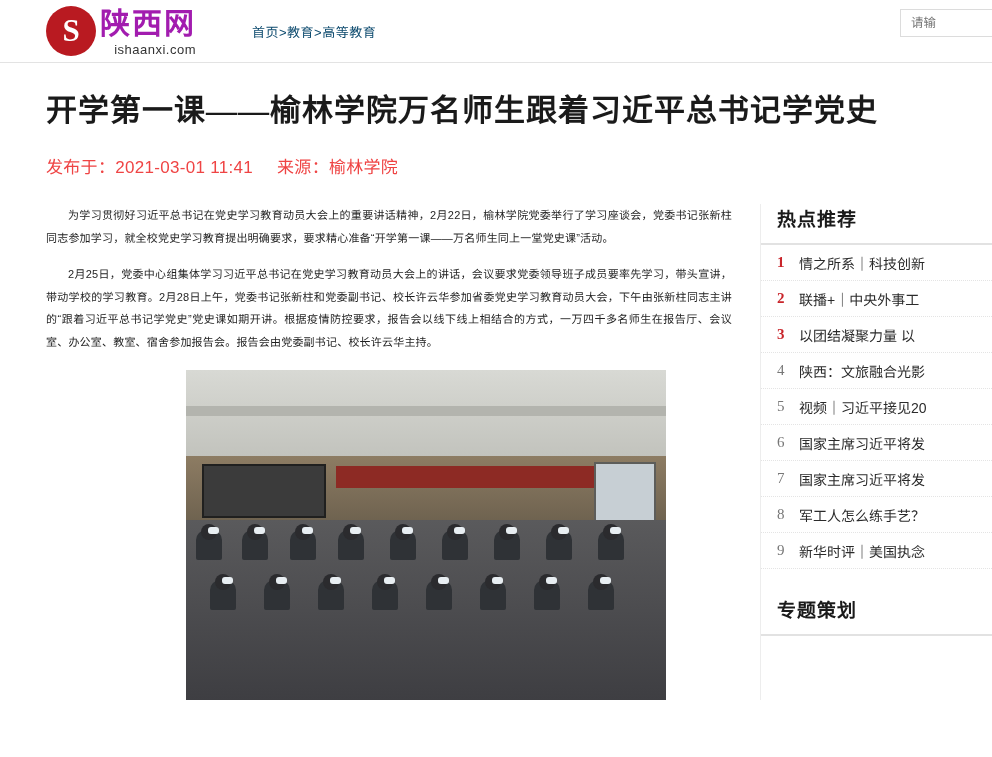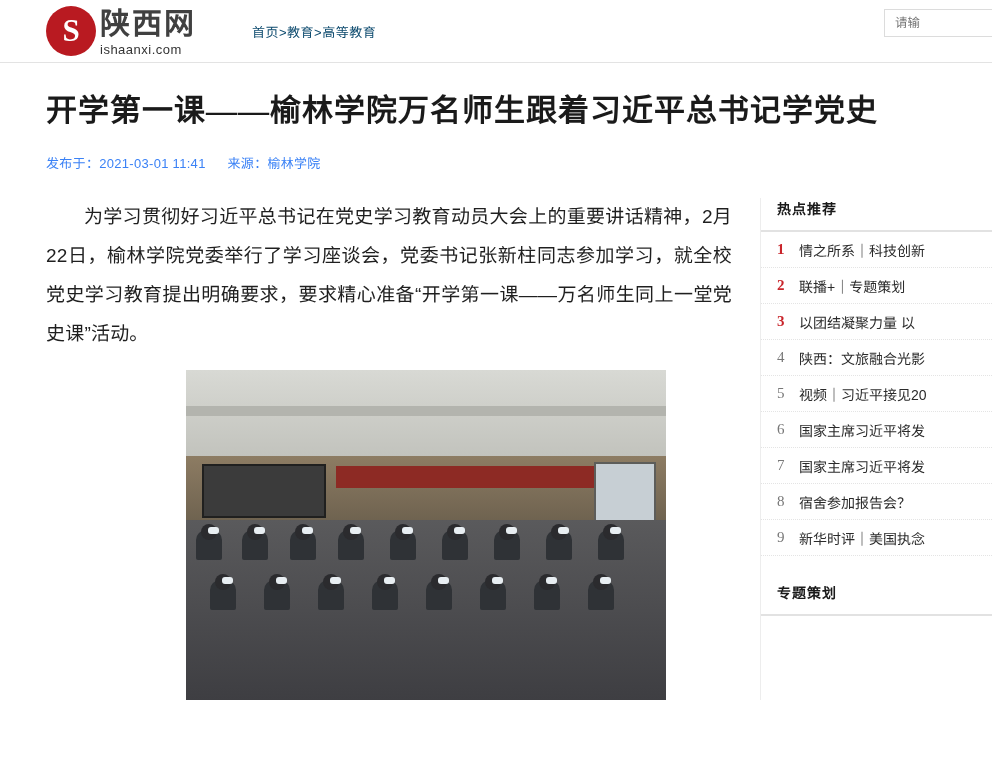--- a/index.html
+++ b/index.html
@@ -48,44 +48,45 @@
     flex: none;
   }
   .logo-text {
     margin-left: 4px;
     line-height: 1;
   }
   .logo-cn {
     font-family: "Liberation Serif", serif;
     font-size: 30px;
     font-weight: bold;
-    color: #404040;
+    color: #a21caf;
     letter-spacing: 2px;
     display: block;
     padding-top: 2px;
   }
   .logo-en {
     display: block;
     font-size: 13px;
     color: #333;
     letter-spacing: 0.5px;
     margin-top: 4px;
+    text-align: right;
   }
   .breadcrumb {
     margin-left: 16px;
     font-size: 13px;
     color: #0c4a6e;
     letter-spacing: 0.5px;
     white-space: nowrap;
   }
   .search-box {
     position: absolute;
     right: 0;
     top: 9px;
-    width: 108px;
+    width: 92px;
     height: 28px;
     border: 1px solid #dcdcdc;
     border-right: none;
     display: flex;
     align-items: center;
     padding-left: 8px;
     box-sizing: border-box;
     background: #fff;
   }
   .search-box input {
@@ -107,39 +108,39 @@
     font-size: 31px;
     font-weight: bold;
     color: #1a1a1a;
     letter-spacing: 1px;
     line-height: 1.3;
     margin: 0;
     white-space: nowrap;
   }
   .article-meta {
     margin-top: 22px;
-    font-size: 13px;
-    color: #3b82f6;
+    font-size: 17px;
+    color: #ef4444;
     letter-spacing: 0.3px;
   }
   .article-meta .meta-sep { display: inline-block; width: 14px; }
 
   
   .content-wrap {
     display: flex;
     padding: 26px 0 0 0;
   }
   .article-body {
     width: 760px;
     padding: 0 28px 0 46px;
     box-sizing: border-box;
   }
   .article-body p {
     font-family: "Liberation Sans", sans-serif;
-    font-size: 19px;
+    font-size: 11px;
     line-height: 2.05;
     color: #1f1f1f;
     margin: 0 0 14px 0;
     text-align: justify;
     text-indent: 2em;
     letter-spacing: 0.2px;
   }
 
   
   .article-photo {
@@ -212,21 +213,21 @@
   
   .sidebar {
     width: 232px;
     padding-left: 0;
     box-sizing: border-box;
     border-left: 1px solid #ededed;
     margin-left: 0;
   }
   .side-title {
     font-family: "Liberation Serif", serif;
-    font-size: 14px;
+    font-size: 19px;
     font-weight: bold;
     color: #1a1a1a;
     padding: 0 0 12px 16px;
     border-bottom: 2px solid #e2e2e2;
     letter-spacing: 1px;
   }
   .side-list { margin: 0; padding: 0; list-style: none; }
   .side-item {
     display: flex;
     align-items: center;
@@ -272,20 +273,21 @@
     <span>发布于：2021-03-01 11:41</span>
     <span class="meta-sep"></span>
     <span>来源：榆林学院</span>
   </div>
 </div>
 
 <div class="content-wrap">
 
   <div class="article-body">
     <p>为学习贯彻好习近平总书记在党史学习教育动员大会上的重要讲话精神，2月22日，榆林学院党委举行了学习座谈会，党委书记张新柱同志参加学习，就全校党史学习教育提出明确要求，要求精心准备“开学第一课——万名师生同上一堂党史课”活动。</p>
+    <p>2月25日，党委中心组集体学习习近平总书记在党史学习教育动员大会上的讲话，会议要求党委领导班子成员要率先学习，带头宣讲，带动学校的学习教育。2月28日上午，党委书记张新柱和党委副书记、校长许云华参加省委党史学习教育动员大会，下午由张新柱同志主讲的“跟着习近平总书记学党史”党史课如期开讲。根据疫情防控要求，报告会以线下线上相结合的方式，一万四千多名师生在报告厅、会议室、办公室、教室、宿舍参加报告会。报告会由党委副书记、校长许云华主持。</p>
 
     <div class="article-photo" title="">
       <div class="ph-ceiling"></div>
       <div class="ph-wall"></div>
       <div class="ph-screen"></div>
       <div class="ph-banner"></div>
       <div class="ph-window"></div>
       <div class="ph-aud">
         <div class="ph-row" style="top:6px;">
           <div class="ph-seat" style="left:10px;">
@@ -384,21 +386,21 @@
 
   <div class="sidebar">
     <div class="side-title">热点推荐</div>
     <ul class="side-list">
       <li class="side-item">
         <span class="side-rank hot">1</span>
         <span class="side-text">情之所系｜科技创新</span>
       </li>
       <li class="side-item">
         <span class="side-rank hot">2</span>
-        <span class="side-text">联播+｜专题策划</span>
+        <span class="side-text">联播+｜中央外事工</span>
       </li>
       <li class="side-item">
         <span class="side-rank hot">3</span>
         <span class="side-text">以团结凝聚力量 以</span>
       </li>
       <li class="side-item">
         <span class="side-rank">4</span>
         <span class="side-text">陕西：文旅融合光影</span>
       </li>
       <li class="side-item">
@@ -408,21 +410,21 @@
       <li class="side-item">
         <span class="side-rank">6</span>
         <span class="side-text">国家主席习近平将发</span>
       </li>
       <li class="side-item">
         <span class="side-rank">7</span>
         <span class="side-text">国家主席习近平将发</span>
       </li>
       <li class="side-item">
         <span class="side-rank">8</span>
-        <span class="side-text">宿舍参加报告会？</span>
+        <span class="side-text">军工人怎么练手艺？</span>
       </li>
       <li class="side-item">
         <span class="side-rank">9</span>
         <span class="side-text">新华时评｜美国执念</span>
       </li>
     </ul>
     <div class="side-title second">专题策划</div>
   </div>
 
 </div>

